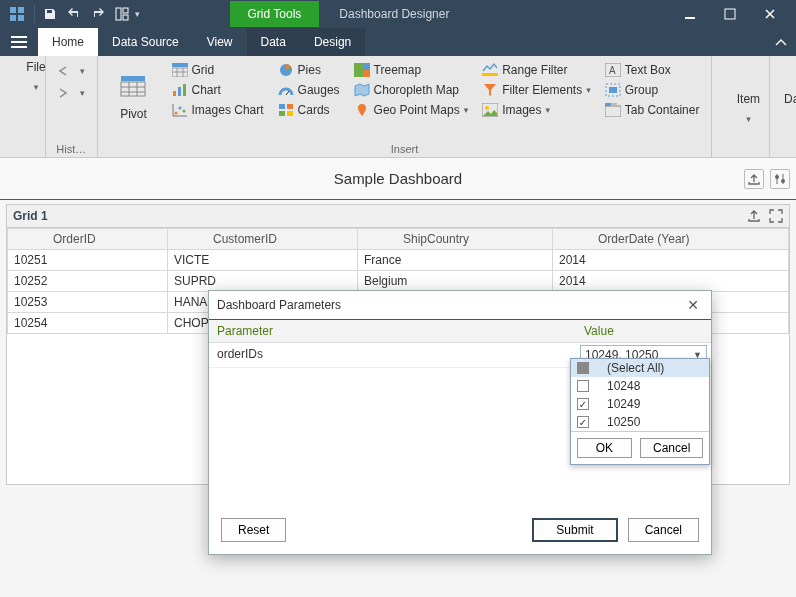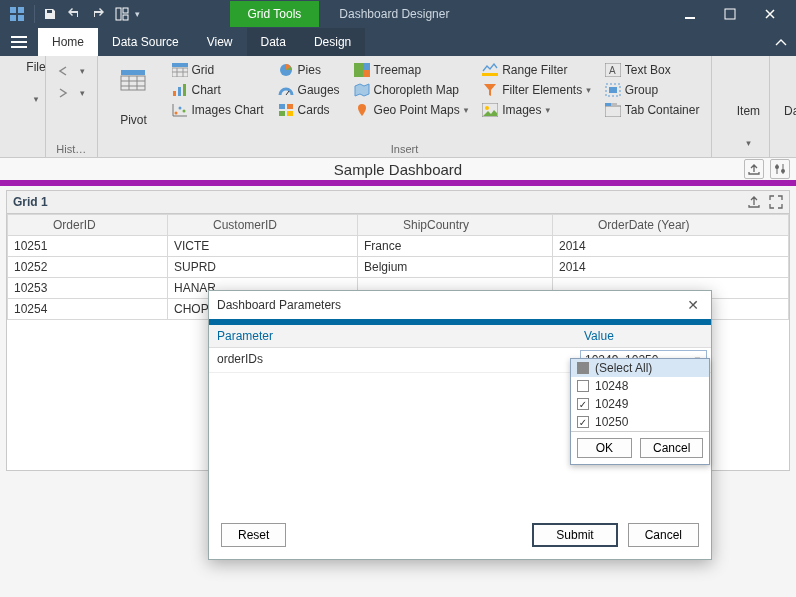--- a/index.html
+++ b/index.html
@@ -20,56 +20,56 @@
   .burger { width:38px; display:flex; align-items:center; justify-content:center; color:#fff; }
   .rtab { padding:0 14px; display:flex; align-items:center; color:#fff; font-size:12px; }
   .rtab.active { background:#fff; color:#333; }
   .rtab.sub { background:#35475a; }
   .ribcollapse { margin-left:auto; width:30px; display:flex; align-items:center; justify-content:center; color:#fff;}
 
   
   .ribbon { height:102px; background:#e8e8e8; border-bottom:1px solid #c9c9c9; display:flex; }
   .rgroup { border-right:1px solid #c9c9c9; display:flex; flex-direction:column; padding:4px 8px 2px; }
   .rgroup .lab { text-align:center; color:#6a6a6a; font-size:11px; margin-top:auto; padding-top:2px;}
-  .bigbtn { display:flex; flex-direction:column; align-items:center; justify-content:center; width:56px; gap:20px; }
+  .bigbtn { display:flex; flex-direction:column; align-items:center; justify-content:center; width:56px; gap:8px; }
   .bigbtn .ic { width:28px; height:24px; }
   .arrow { font-size:9px; color:#666; }
   .smallbtn { display:flex; align-items:center; gap:4px; padding:2px 4px; white-space:nowrap; }
   .smallbtn .ic { width:16px; height:16px; display:inline-flex; align-items:center; justify-content:center;}
   .col { display:flex; flex-direction:column; }
   .row { display:flex; gap:6px; }
 
   
-  .dashhead { height:28px; border-bottom:6px solid #a21caf; display:flex; align-items:center; justify-content:center; position:relative; font-size:15px; color:#333; background:#f8f8f8;}
+  .dashhead { height:42px; border-bottom:1px solid #a21caf; display:flex; align-items:center; justify-content:center; position:relative; font-size:15px; color:#333; background:#f8f8f8;}
   .dashhead .icons { position:absolute; right:6px; display:flex; gap:6px; }
   .hicon { width:20px; height:20px; border:1px solid #bbb; border-radius:2px; display:flex; align-items:center; justify-content:center; color:#666; font-size:11px;}
 
   
   .widget { margin:4px 6px; border:1px solid #c9c9c9; background:#fff; }
   .wtitle { background:#f0f0f0; color:#35475a; font-weight:600; padding:4px 6px; display:flex; align-items:center; border-bottom:1px solid #c9c9c9;}
   .wtitle .icons { margin-left:auto; display:flex; gap:8px; color:#666;}
   table.grid { width:100%; border-collapse:collapse; }
   table.grid th, table.grid td { border:1px solid #d8d8d8; padding:3px 6px; text-align:left; font-size:12px; height:20px;}
   table.grid th { background:#f3f3f3; color:#555; font-weight:normal;padding-left:45px;}
   td.num { text-align:right; }
 
   
   .dialog { position:absolute; left:208px; top:290px; width:504px; background:#fff; border:1px solid #9aa; box-shadow:0 4px 16px rgba(0,0,0,.3); }
-  .dlg-title { padding:6px 8px; font-size:12px; display:flex; align-items:center; border-bottom:6px solid #0369a1;}
+  .dlg-title { padding:6px 8px; font-size:12px; display:flex; align-items:center; border-bottom:1px solid #0369a1;}
   .dlg-title .x { margin-left:auto; font-size:14px; color:#555; width:20px; text-align:center;}
   .dlg-head { display:flex; background:#f3f3f3; border-bottom:1px solid #ddd;}
-  .dlg-head div { padding:4px 8px; color:#0369a1; font-size:12px;}
+  .dlg-head div { padding:4px 8px; color:#4d7c0f; font-size:12px;}
   .dlg-head .c1 { flex:1;} .dlg-head .c2 { width:135px;}
   .dlg-row { display:flex; border-bottom:1px solid #eee;}
   .dlg-row .c1 { flex:1; padding:4px 8px;}
   .dlg-row .c2 { width:135px; padding:2px 4px;}
   .combo { border:1px solid #9db7d4; height:20px; display:flex; align-items:center; padding:0 4px; font-size:12px; position:relative; background:#fff;}
   .combo .dd { margin-left:auto; color:#555; font-size:9px;}
   .dropdown { position:absolute; left:570px; top:358px; width:140px; border:1px solid #8aa0b8; background:#fff; box-shadow:0 2px 6px rgba(0,0,0,.25); z-index:20; }
-  .dropdown .opt { display:flex; align-items:center; gap:6px; padding:2px 6px; font-size:12px;}
+  .dropdown .opt { display:flex; align-items:center; gap:18px; padding:2px 6px; font-size:12px;}
   .dropdown .opt.sel { background:#d6e6f5; }
   .dropdown .cb { width:12px; height:12px; border:1px solid #888; display:inline-flex; align-items:center; justify-content:center; font-size:10px; color:#333; background:#fff;}
   .dropdown .cb.ind { background:#888; }
   .dd-foot { border-top:1px solid #ccc; padding:6px; display:flex; justify-content:center; gap:8px;}
   .btn { border:1px solid #999; background:#fdfdfd; padding:2px 16px; font-size:12px;}
   .dlg-foot { padding:20px 12px 12px; display:flex; gap:10px; }
   .dlg-foot .spacer { flex:1;}
   .btn.primary { border:2px solid #35475a; padding:3px 22px;}
   .gridfill { height:150px; }
 

